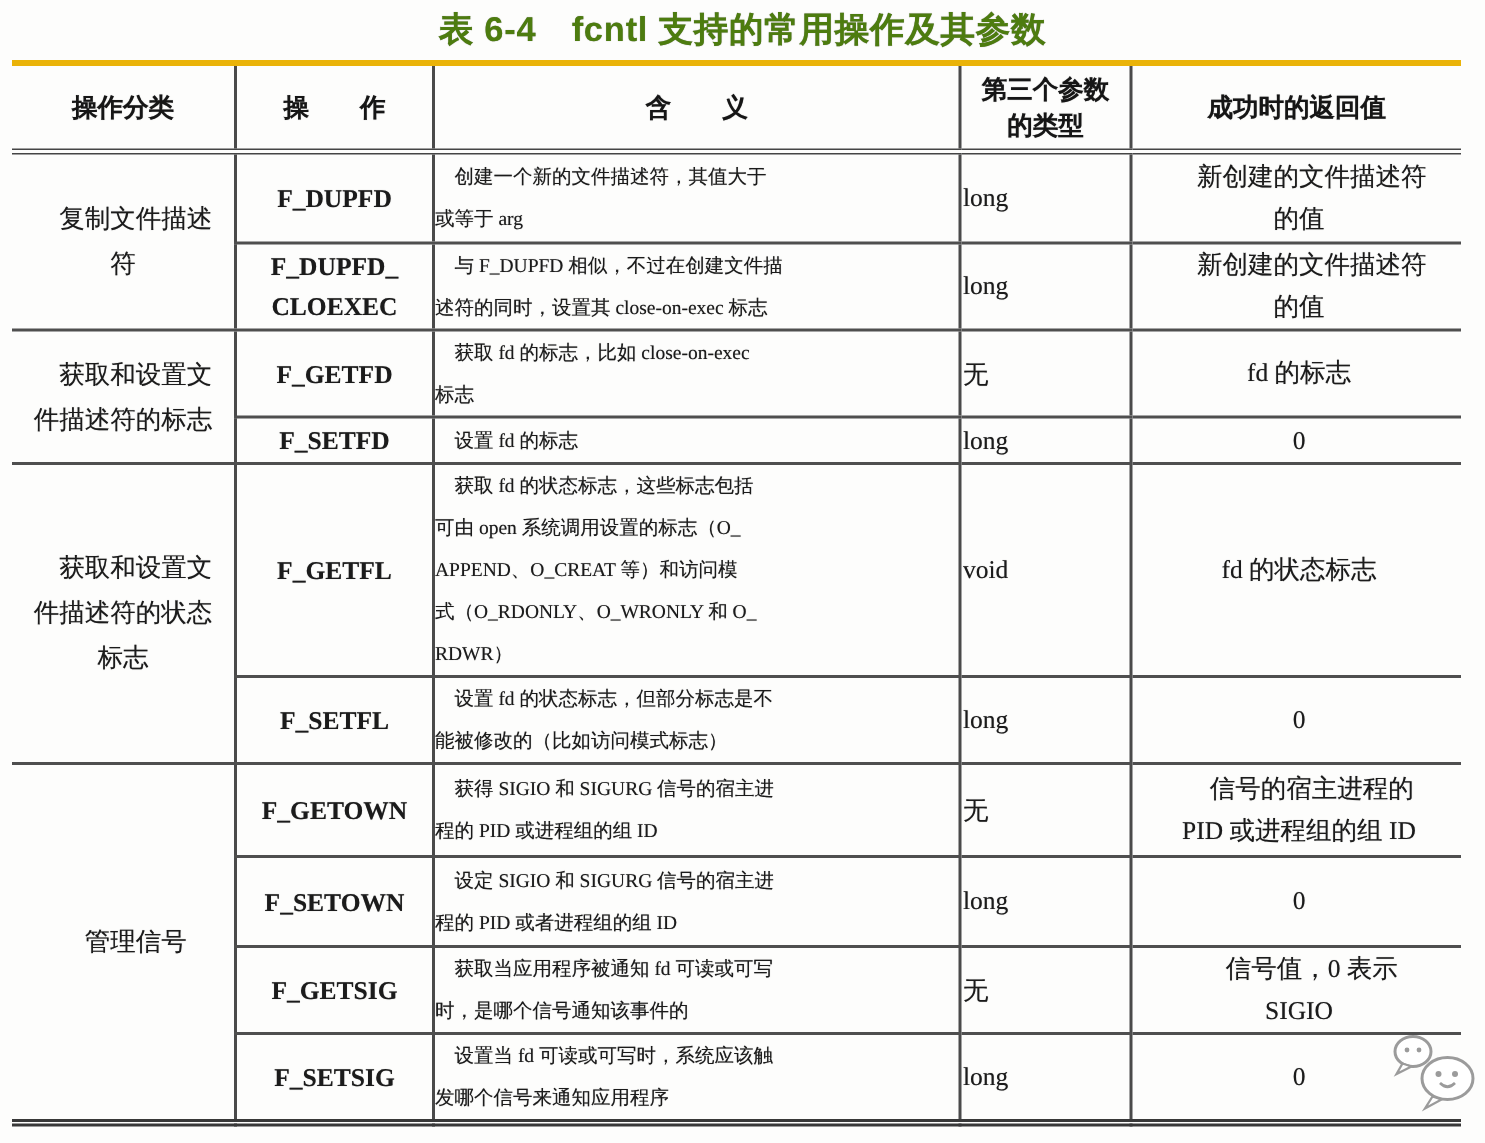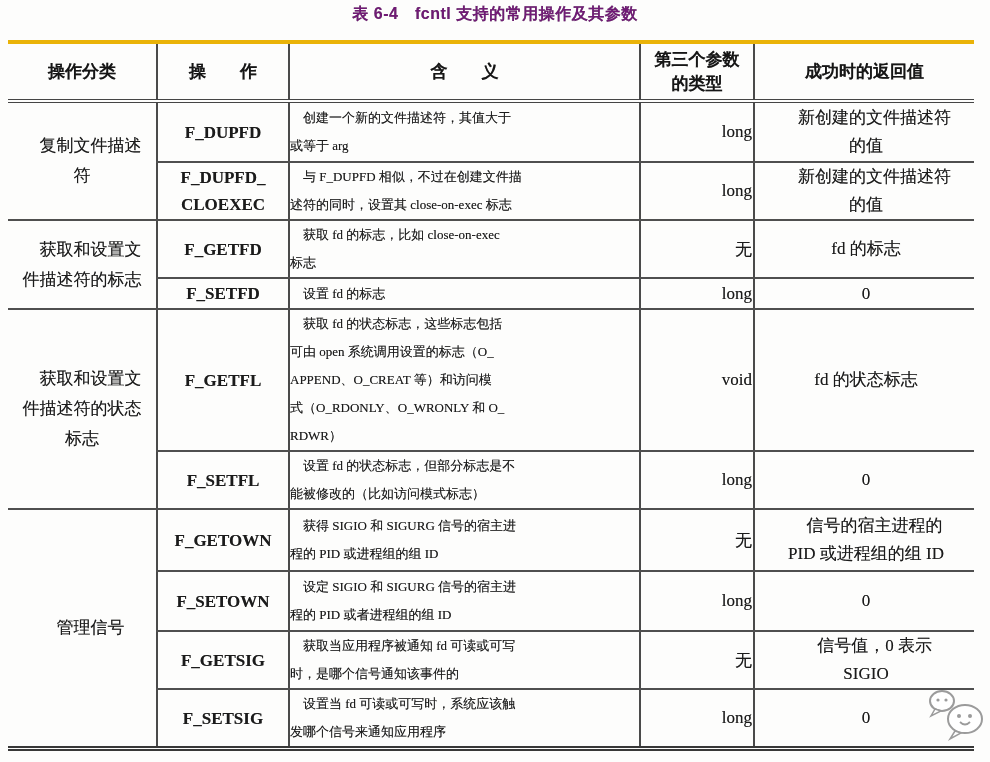--- a/index.html
+++ b/index.html
@@ -14,23 +14,23 @@
     background: #fdfdfc;
     overflow: hidden;
     color: #1b1b1b;
   }
   .doc-title {
     position: absolute;
     top: 4px; left: 0; width: 100%;
     text-align: center;
     font-family: "Liberation Sans", sans-serif;
     font-weight: bold;
-    font-size: 16px;
+    font-size: 23px;
     letter-spacing: 0.5px;
-    color: #701a75;
+    color: #4d7c0f;
     text-shadow: 0 0 0.6px rgba(0,0,0,.45);
   }
   table.fcntl {
     position: absolute;
     left: 8px; top: 40px;
     width: 966px;
     border-collapse: collapse;
     table-layout: fixed;
     border-top: 4px solid #eab308;
     border-bottom: 5px double #383838;
@@ -74,21 +74,21 @@
     border-radius: 26px;
   }
   td.c-mean {
     text-align: left;
     padding: 0 6px 0 0;
     font-size: 13px;
     line-height: 28px;
     white-space: pre-line;
   }
   td.c-type {
-    text-align: right;
+    text-align: left;
     font-size: 17px;
   }
   td.c-ret {
     text-align: center;
     padding: 0 6px 0 9px;
     font-size: 17px;
     line-height: 28px;
     white-space: pre-line;
   }
   .watermark {

